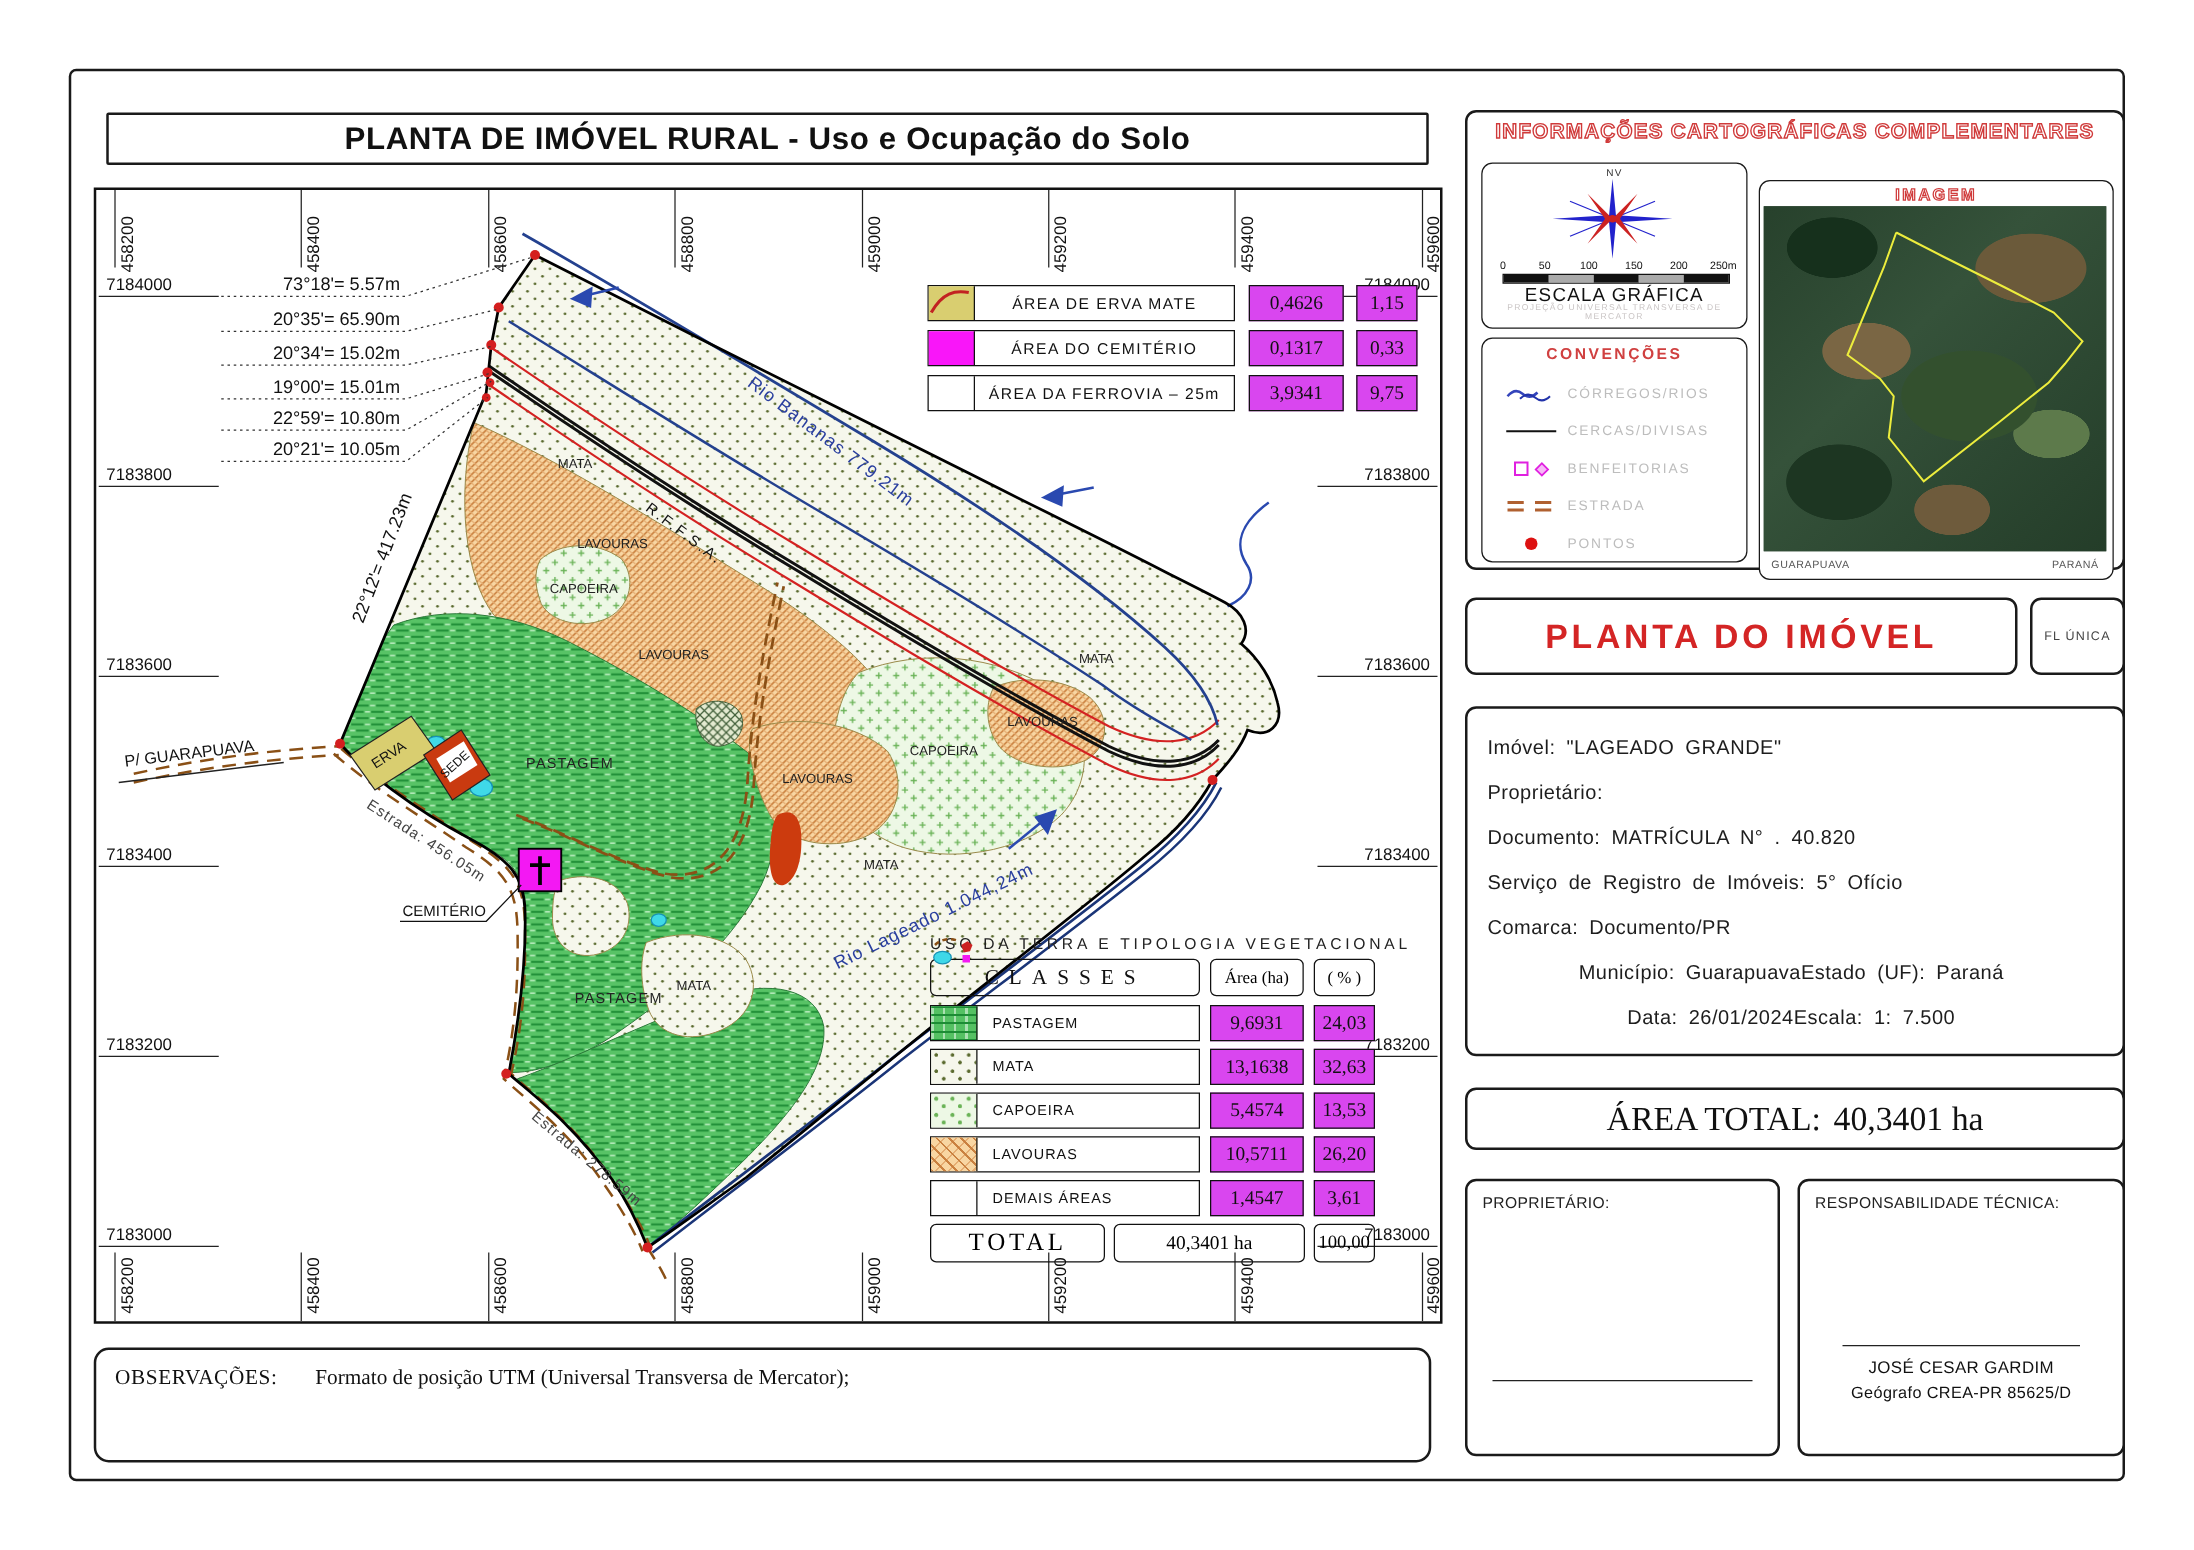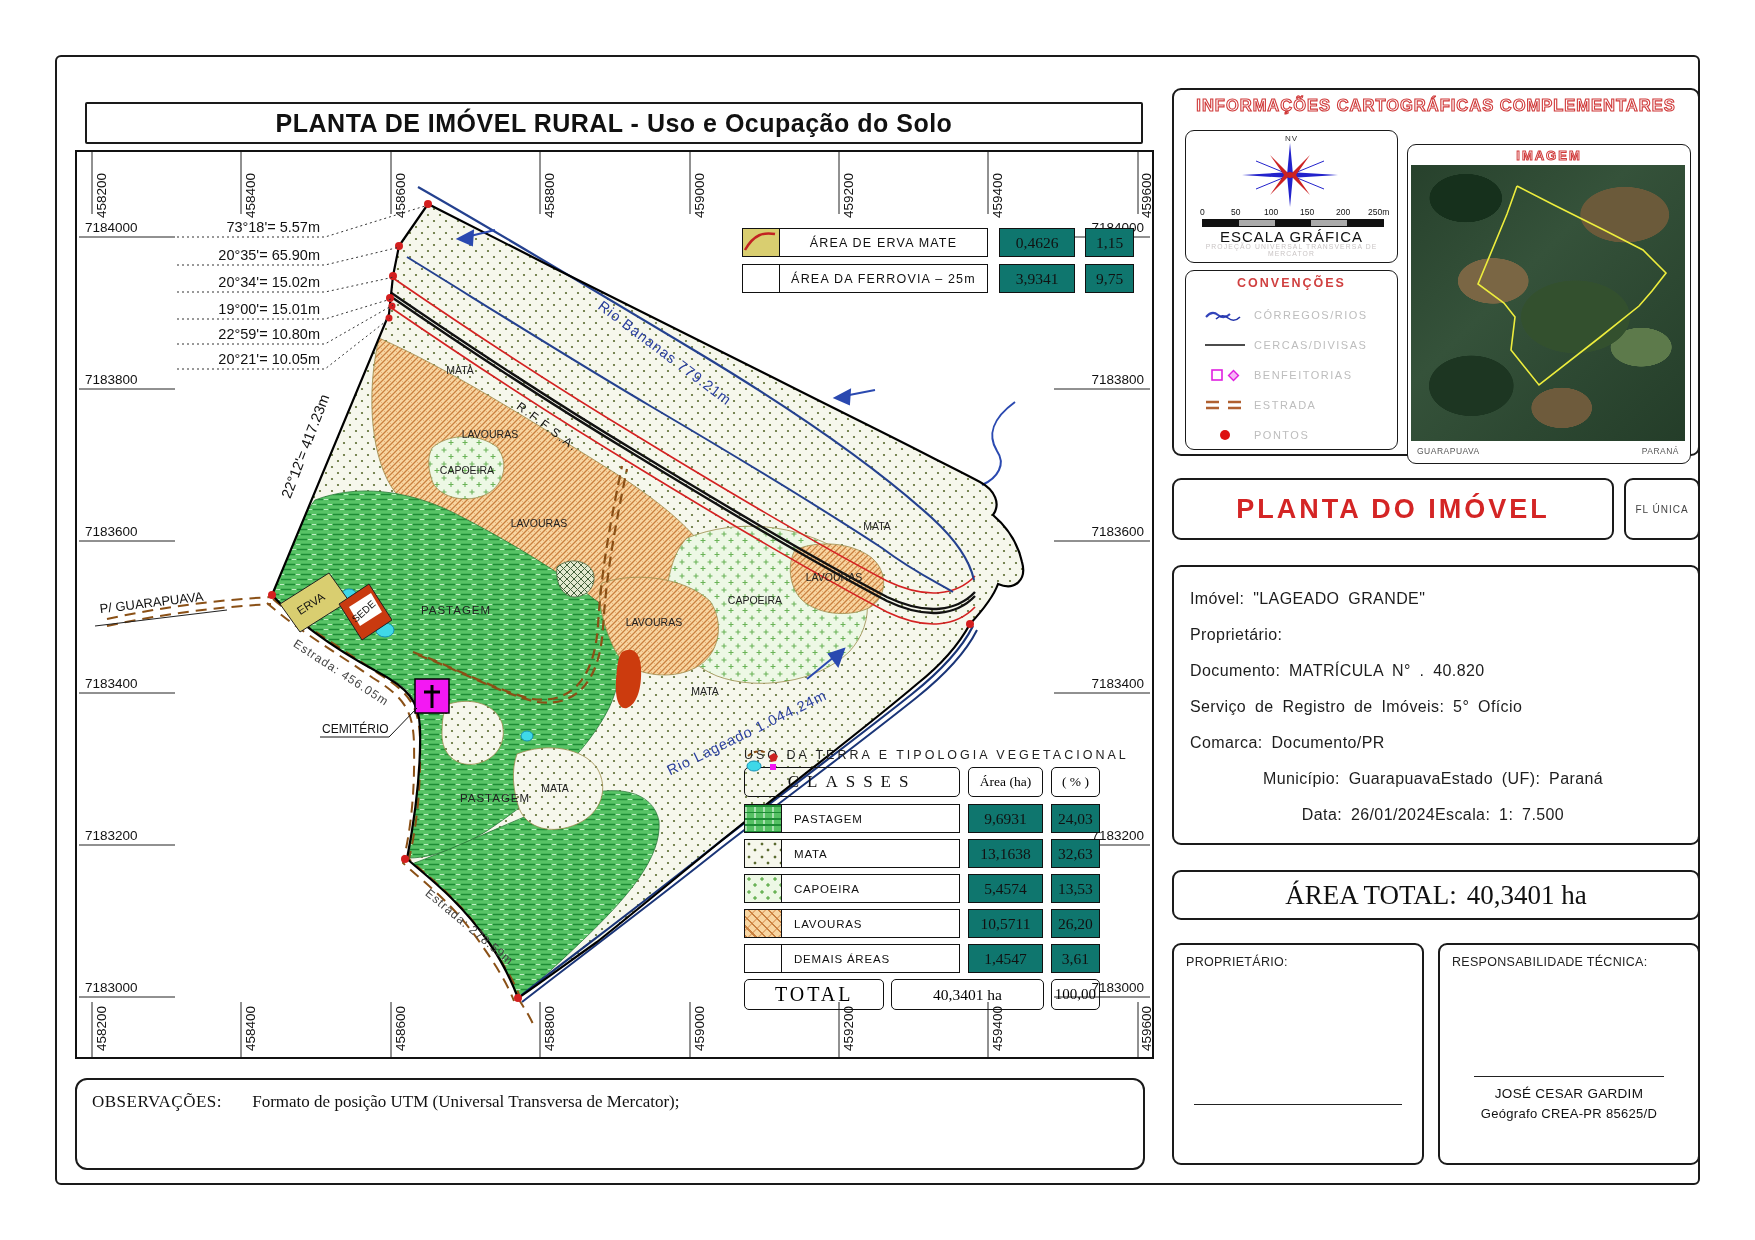--- a/index.html
+++ b/index.html
@@ -3,34 +3,34 @@
 <meta charset="utf-8">
 <style>
   html,body{margin:0;padding:0;background:#fff;}
   .sheet{position:relative;width:1755px;height:1240px;background:#fff;
          font-family:"Liberation Sans",sans-serif;overflow:hidden;}
   .frame{position:absolute;left:55px;top:55px;width:1641px;height:1126px;
          border:2px solid #1a1a1a;border-radius:6px;}
   .box{position:absolute;border:2px solid #1a1a1a;border-radius:9px;background:#fff;box-sizing:border-box;}
   .sq{border-radius:2px;}
   
-  .title-box{left:85px;top:102px;width:1058px;height:42px;display:flex;align-items:center;justify-content:center;}
+  .title-box{left:85px;top:90px;width:1058px;height:42px;display:flex;align-items:center;justify-content:center;}
   .title-box span{font-size:25px;font-weight:bold;color:#111;letter-spacing:.5px;}
   
   .map{position:absolute;left:75px;top:150px;width:1075px;height:905px;border:2px solid #111;background:#fff;box-sizing:content-box;}
   .map svg{position:absolute;left:0;top:0;}
   
   .ovl{position:absolute;left:665px;top:76px;width:392px;}
   .ovl-row{display:flex;align-items:stretch;margin-bottom:7px;height:29px;}
   .swlab{display:flex;border:1.6px solid #111;background:#fff;}
   .ovl .swlab{width:250px;}
   .sw{display:block;border-right:1.6px solid #111;}
   .ovl .sw{width:36px;}
   .lab{flex:1;display:flex;align-items:center;justify-content:center;font-size:12.5px;letter-spacing:1.2px;color:#111;}
-  .cellb{border:1.6px solid #111;background:#0f766e;display:flex;align-items:center;justify-content:center;
+  .cellb{border:1.6px solid #111;background:#d946ef;display:flex;align-items:center;justify-content:center;
          font-family:"Liberation Serif",serif;font-size:15.5px;color:#111;}
   .ovl .areab{width:76px;margin-left:11px;}
   .ovl .pctb{width:48px;margin-left:10px;}
   
   .uso{position:absolute;left:667px;top:596px;width:356px;}
   .uso-caption{font-size:12.5px;letter-spacing:3px;color:#222;text-align:left;margin-bottom:5px;white-space:nowrap;}
   .uso-head{display:flex;height:30px;margin-bottom:7px;}
   .uso-head .h1{width:218px;border:1.8px solid #111;border-radius:5px;display:flex;align-items:center;justify-content:center;
       font-family:Liberation Serif, serif;font-size:17px;letter-spacing:8px;color:#111;}
   .uso-head .h2{width:74px;margin-left:8px;border:1.8px solid #111;border-radius:5px;display:flex;align-items:center;justify-content:center;
@@ -359,20 +359,28 @@
       <div class="ovl-row">
         <div class="swlab">
             <span class="sw sw-erva"></span>
             <span class="lab">ÁREA DE ERVA MATE</span>
           </div>
         <div class="cellb areab">0,4626</div>
         <div class="cellb pctb">1,15</div>
       </div>
       <div class="ovl-row">
         <div class="swlab">
+            <span class="sw sw-cemit"></span>
+            <span class="lab">ÁREA DO CEMITÉRIO</span>
+          </div>
+        <div class="cellb areab">0,1317</div>
+        <div class="cellb pctb">0,33</div>
+      </div>
+      <div class="ovl-row">
+        <div class="swlab">
             <span class="sw">
               <svg width="36" height="26">
                 <path d="M3,22 C12,6 22,4 33,6" stroke="#c22222" stroke-width="2.5" fill="none"></path>
               </svg>
             </span>
             <span class="lab">ÁREA DA FERROVIA – 25m</span>
           </div>
         <div class="cellb areab">3,9341</div>
         <div class="cellb pctb">9,75</div>
       </div>

